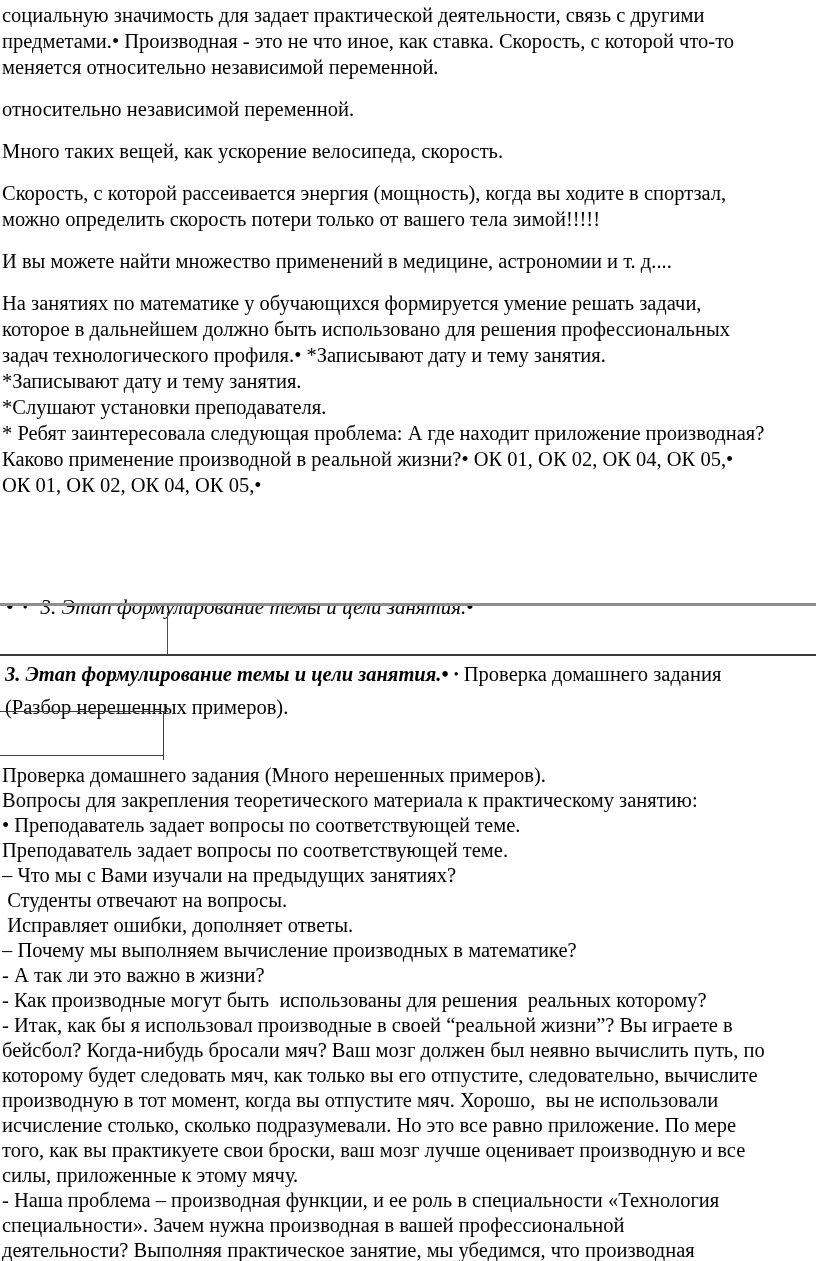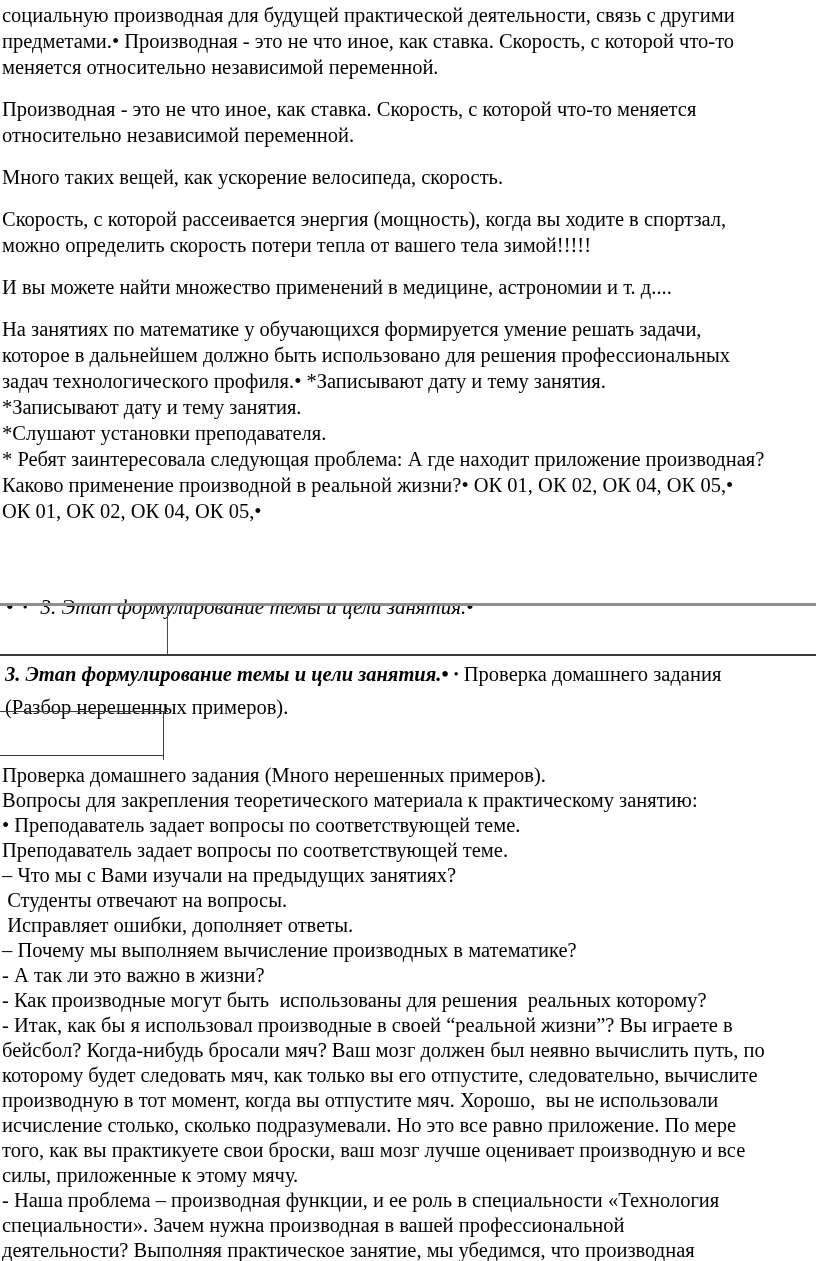--- a/index.html
+++ b/index.html
@@ -43,34 +43,33 @@
     font-size:20.5px;line-height:25px;
   }
 </style>
 </head>
 <body>
 
 <div class="page">
 
   <div class="section1">
       <div class="para">
-        <div class="tline">социальную производная для будущей практической деятельности, связь с другими</div>
+        <div class="tline">социальную значимость для задает практической деятельности, связь с другими</div>
         <div class="tline">предметами.• Производная - это не что иное, как ставка. Скорость, с которой что-то</div>
         <div class="tline">меняется относительно независимой переменной.</div>
       </div>
       <div class="para">
-        <div class="tline">Производная - это не что иное, как ставка. Скорость, с которой что-то меняется</div>
         <div class="tline">относительно независимой переменной.</div>
       </div>
       <div class="para">
         <div class="tline">Много таких вещей, как ускорение велосипеда, скорость.</div>
       </div>
       <div class="para">
         <div class="tline">Скорость, с которой рассеивается энергия (мощность), когда вы ходите в спортзал,</div>
-        <div class="tline">можно определить скорость потери тепла от вашего тела зимой!!!!!</div>
+        <div class="tline">можно определить скорость потери только от вашего тела зимой!!!!!</div>
       </div>
       <div class="para">
         <div class="tline">И вы можете найти множество применений в медицине, астрономии и т. д....</div>
       </div>
       <div class="para">
         <div class="tline">На занятиях по математике у обучающихся формируется умение решать задачи,</div>
         <div class="tline">которое в дальнейшем должно быть использовано для решения профессиональных</div>
         <div class="tline">задач технологического профиля.• *Записывают дату и тему занятия.</div>
         <div class="tline">*Записывают дату и тему занятия.</div>
         <div class="tline">*Слушают установки преподавателя.</div>

